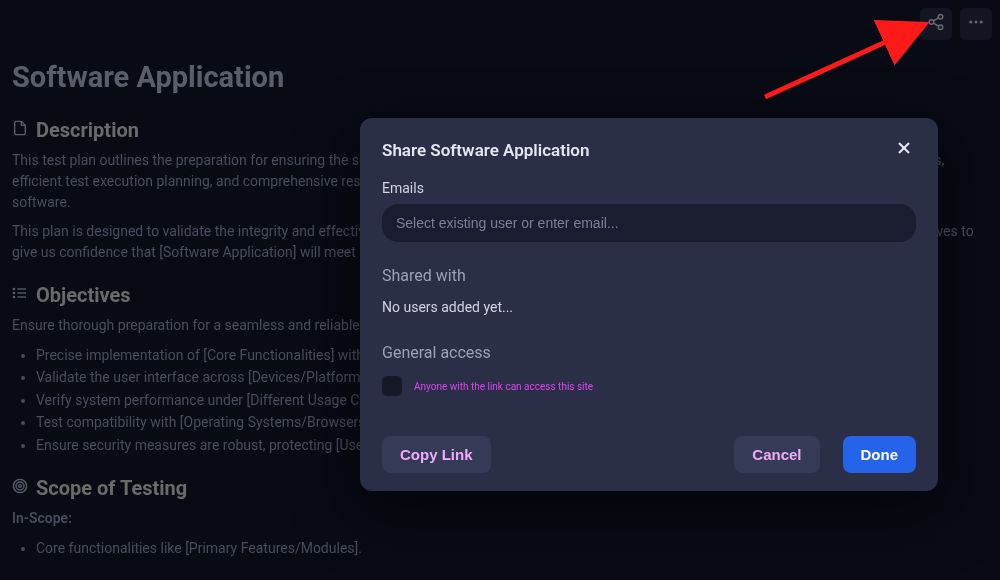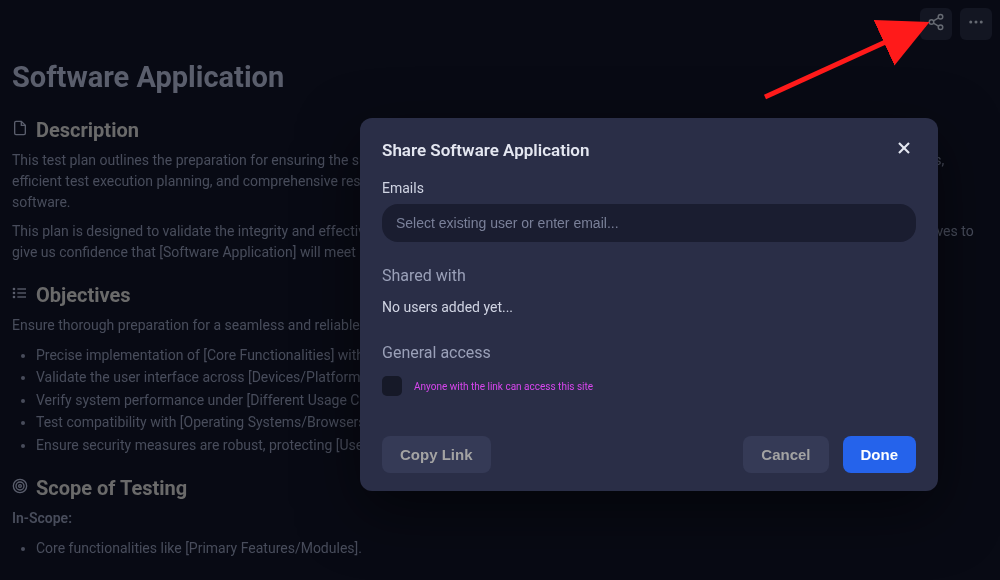--- a/index.html
+++ b/index.html
@@ -109,30 +109,30 @@
     border-radius: 5px;
     cursor: pointer;
     flex: 0 0 auto;
   }
   .access-label {
     font-size: 10px; color: #d946ef;
   }
   .modal-footer {
     display: flex; justify-content: space-between; align-items: center;
   }
-  .footer-right { display: flex; gap: 14px; }
+  .footer-right { display: flex; gap: 23px; }
   .btn {
     padding: 10px 18px;
     border-radius: 8px;
     font-size: 15px;
     font-weight: 600;
     cursor: pointer;
     border: none;
   }
-  .btn-secondary { background: #353a56; color: #a3a3a3; }
+  .btn-secondary { background: #353a56; color: #f0abfc; }
   .btn-primary { background: #2563eb; color: #ffffff; }
   .arrow {
     position: absolute;
     pointer-events: none;
   }
 </style>
 </head>
 <body>
 
 <div class="topbar">

